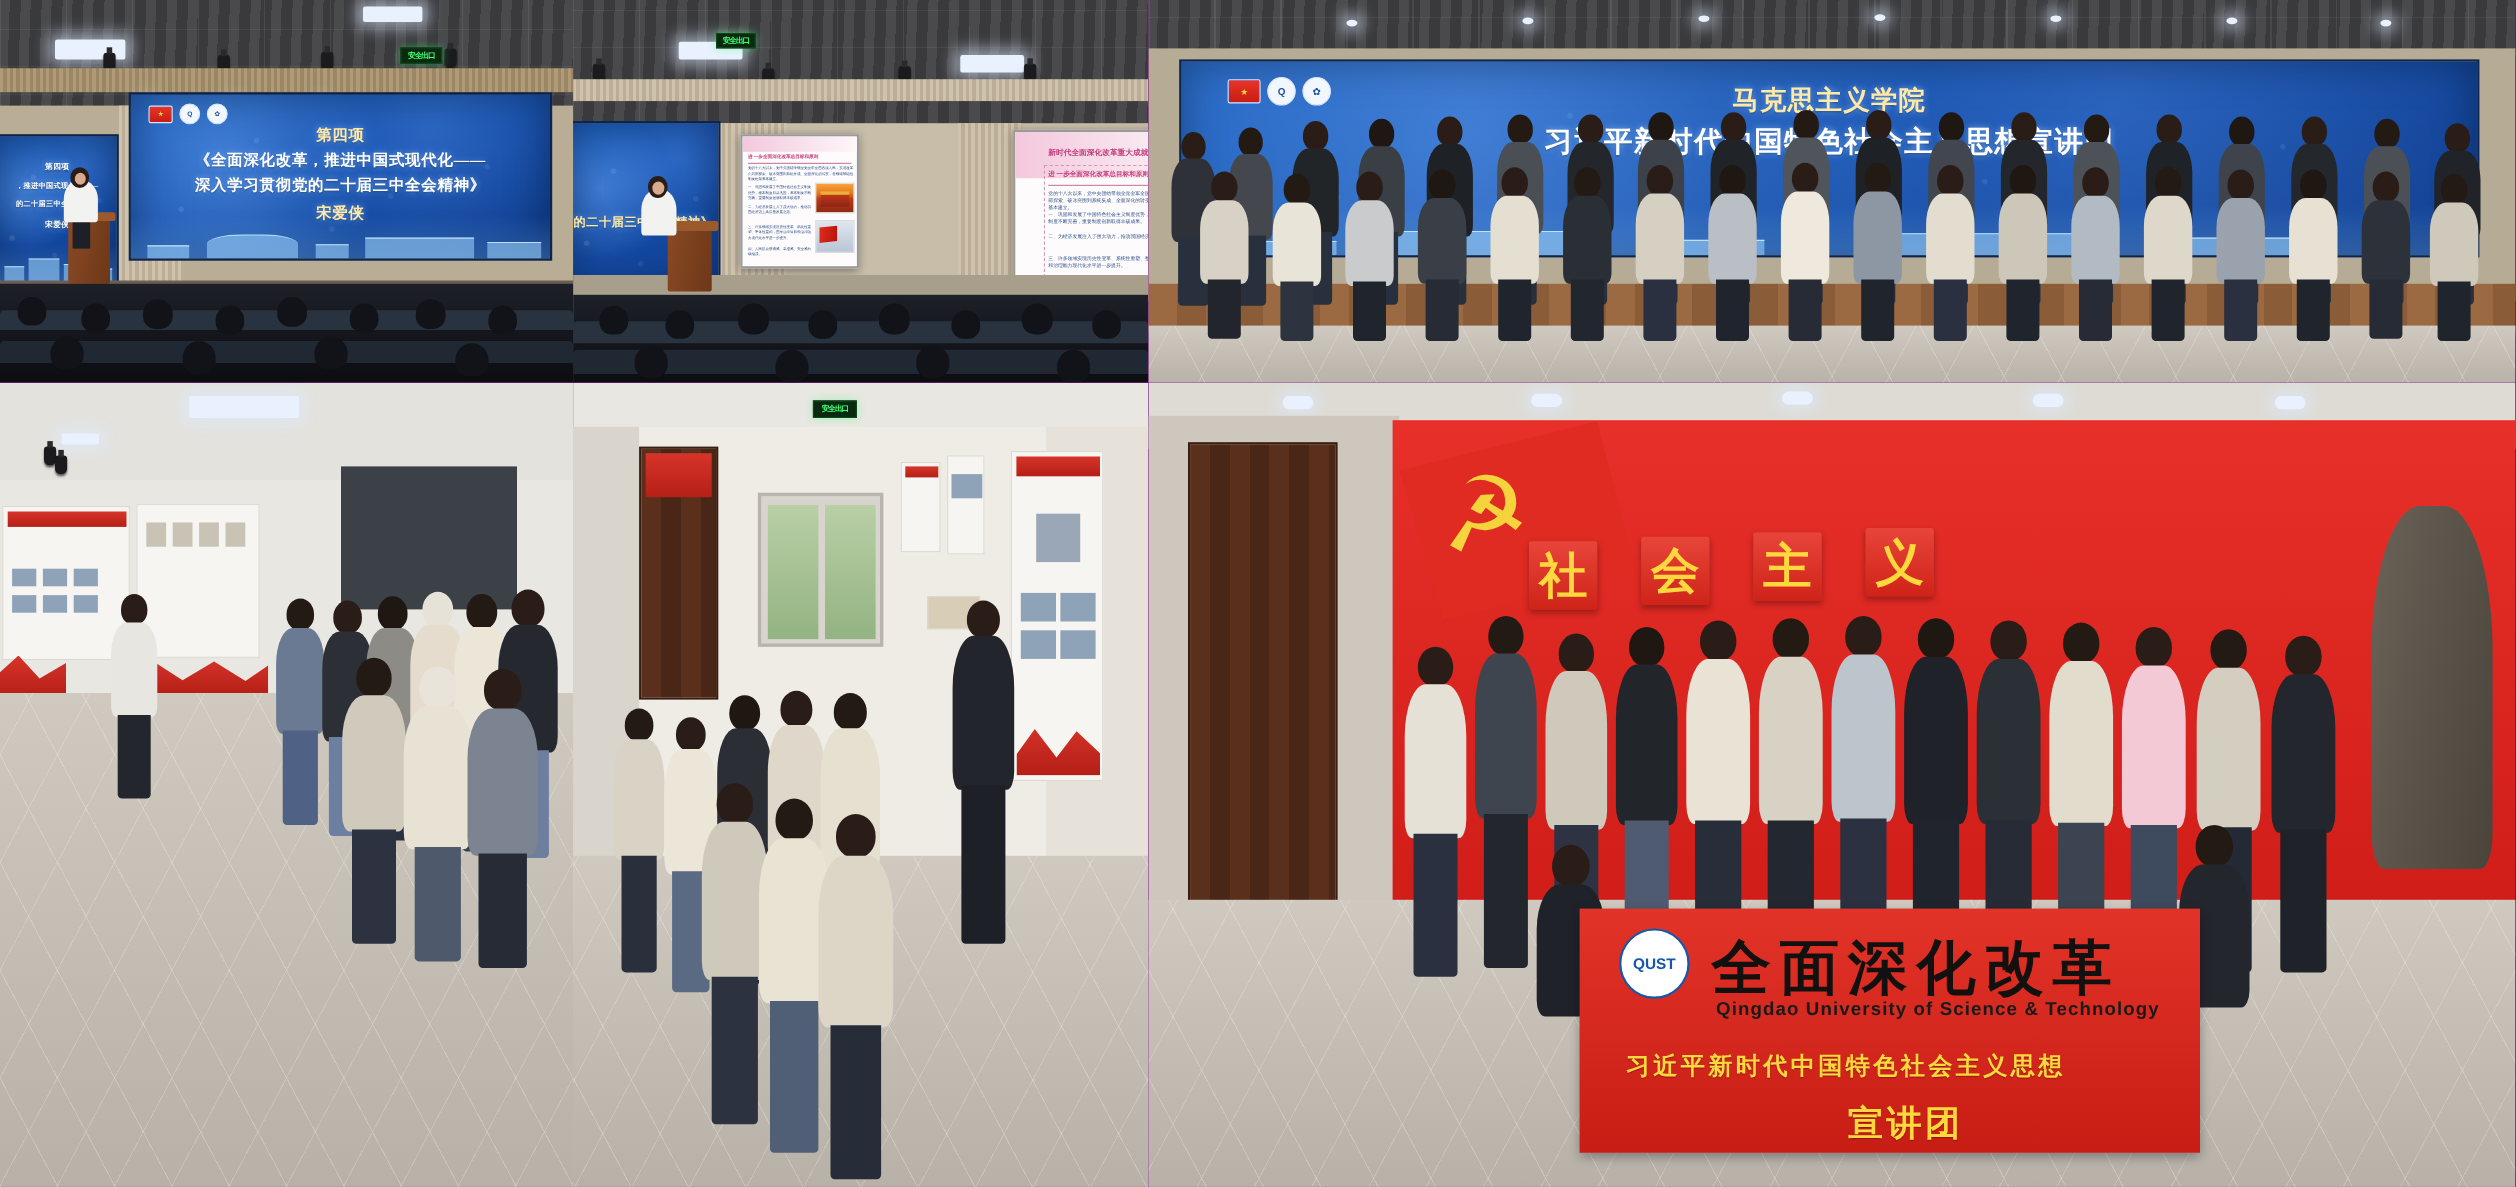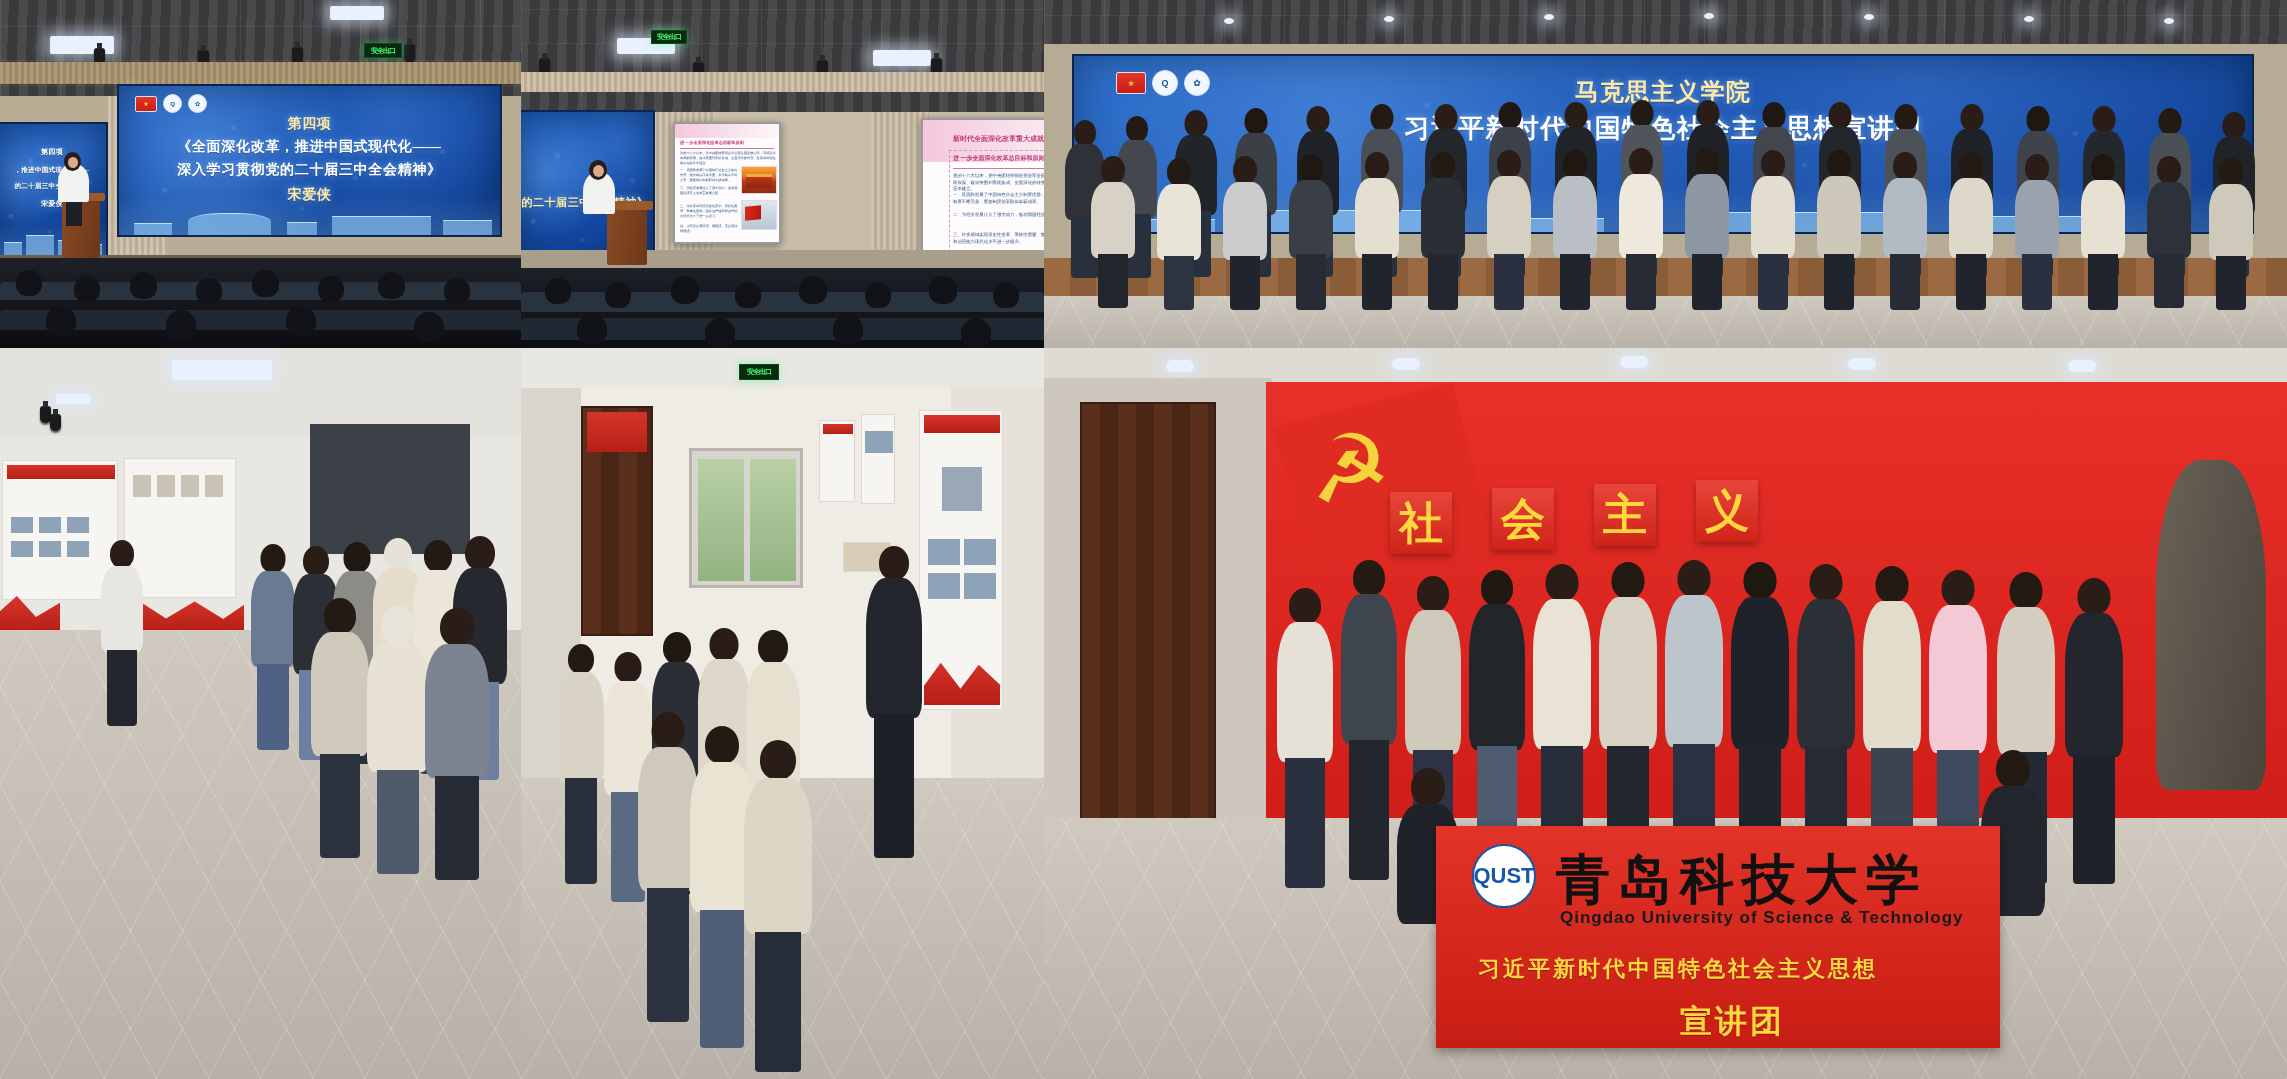--- a/index.html
+++ b/index.html
@@ -813,23 +813,23 @@
     <div class="person" style="left:352px;top:420px;width:64px;height:300px">
         <div class="p-head" style="top:0;width:34px;height:38px;background:#2a1d17"></div>
         <div class="p-body" style="top:36px;width:62px;height:120px;background:#1f2228"></div>
       </div>
     <div class="person" style="left:936px;top:402px;width:66px;height:320px">
         <div class="p-head" style="top:0;width:34px;height:38px;background:#241a14"></div>
         <div class="p-body" style="top:36px;width:64px;height:130px;background:#23262c"></div>
       </div>
 
     <div class="banner-red" style="left:392px;top:478px;width:564px;height:222px">
-      <div class="banner-logo" style="left:36px;top:18px;width:64px;height:64px;font-size:22px">
+      <div class="banner-logo" style="left:36px;top:18px;width:64px;height:64px;font-size:14px">
         <span>QUST</span>
       </div>
-      <div class="banner-cn" style="left:120px;top:18px;font-size:54px;letter-spacing:8px">青岛科技大学</div>
+      <div class="banner-cn" style="left:120px;top:18px;font-size:54px;letter-spacing:8px">全面深化改革</div>
       <div class="banner-en" style="left:124px;top:82px;font-size:17px;letter-spacing:1px">Qingdao University of Science &amp; Technology</div>
       <div class="banner-yellow" style="left:42px;top:128px;font-size:22px;letter-spacing:3px">习近平新时代中国特色社会主义思想</div>
       <div class="banner-yellow" style="left:244px;top:174px;font-size:32px;letter-spacing:3px">宣讲团</div>
     </div>
   </div>
 
 </div>
 
 </body></html>

